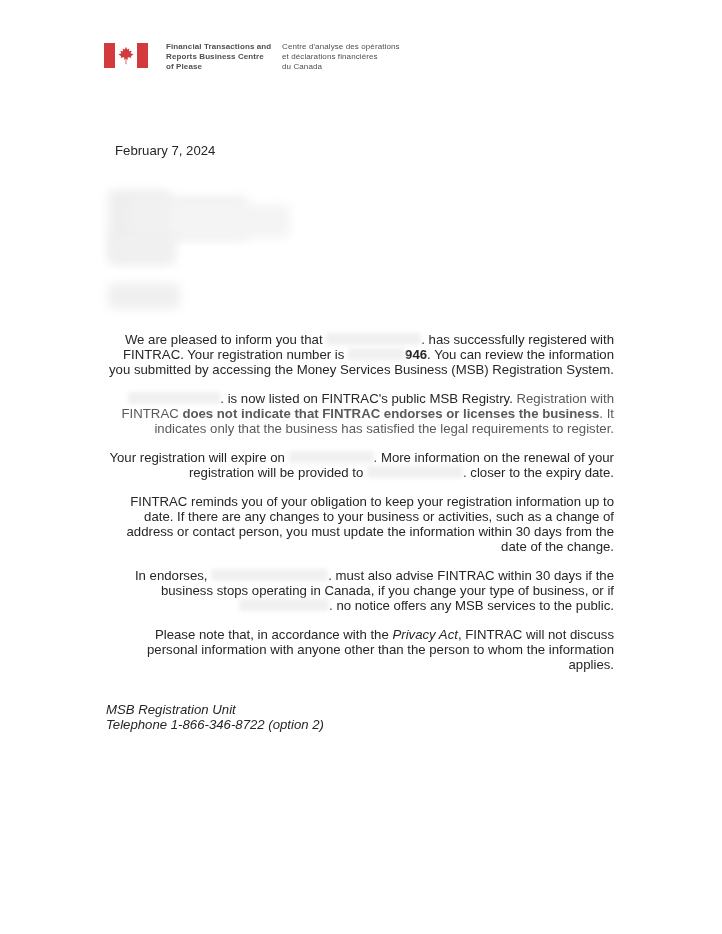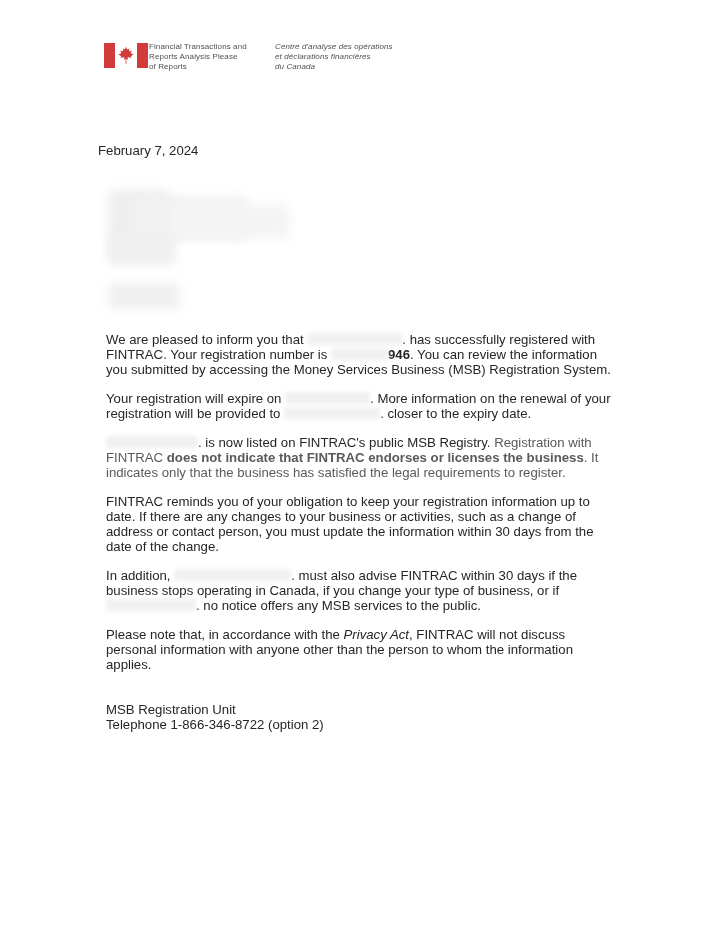--- a/index.html
+++ b/index.html
@@ -7,64 +7,64 @@
   html,body { width:722px; height:934px; background:#ffffff; overflow:hidden; }
   body { font-family:"Liberation Sans","DejaVu Sans",sans-serif; color:var(--ink); position:relative; }
 
   
   .gov-header { position:absolute; left:104px; top:42px; display:flex; align-items:flex-start; }
   .flag { position:relative; width:44px; height:25px; margin-top:1px; flex:0 0 auto; }
   .flag .bar { position:absolute; top:0; width:11px; height:25px; background:var(--flag-red); }
   .flag .bar.left { left:0; } .flag .bar.right { right:0; }
   .flag svg { position:absolute; left:12px; top:1px; width:20px; height:23px; fill:var(--flag-red); }
   .org-block { font-size:8px; line-height:10px; color:var(--hdr-ink); letter-spacing:.1px; }
-  .org-en { margin-left:1px; width:116px; }
-  .org-fr { margin-left:10px; width:140px;font-style:italic; }
+  .org-en { margin-left:18px; width:116px;font-weight:bold; }
+  .org-fr { width:140px; }
   .org-block span { display:block; }
 
   
-  .date { position:absolute; left:98px; top:143px; font-size:13.2px; line-height:15px; }
+  .date { position:absolute; left:115px; top:143px; font-size:13.2px; line-height:15px; }
 
   
   .blob { position:absolute; background:#eeeeee; filter:blur(5px); border-radius:6px; }
   .blob.lite { background:#f4f4f4; }
   .blob-a1 { left:108px; top:190px; width:62px;  height:72px; }
   .blob-a2 { left:128px; top:196px; width:120px; height:44px; background:#f1f1f1; }
   .blob-a3 { left:170px; top:204px; width:120px; height:34px; }
   .blob-a4 { left:110px; top:236px; width:66px;  height:28px; background:#f0f0f0; }
   .blob-b  { left:108px; top:283px; width:72px;  height:26px; background:#f0f0f0; }
 
   
   .letter-body { position:absolute; left:106px; top:332px; width:508px; font-size:13.2px; line-height:15px; }
-  .para { margin:0 0 14px 0; }
+  .para { margin:0 0 14px 0;text-align:right; }
   .para .b { font-weight:bold; }
   .para .i { font-style:italic; }
   .para .gray { color:var(--gray-ink); }
   .redact-inline { display:inline-block; height:12px; background:#f0f0f0; filter:blur(2px); border-radius:2px; vertical-align:-1px; }
   .para.pre-sig { margin-bottom:30px; }
 
-  .signature { font-size:13.2px; line-height:15px; }
+  .signature { font-size:13.2px; line-height:15px;font-style:italic; }
   .signature div { display:block; }
 </style>
 </head>
 <body>
 
 <div class="gov-header">
   <div class="flag">
     <div class="bar left"></div>
     <div class="bar right"></div>
     <svg viewBox="0 0 24 24" aria-hidden="true">
       <path d="M12 1.5 l1.4 3.4 2.6-1.3 -.6 3.4 3.4-.7 -1.3 2.9 3.6 1.4 -3.3 2.2 .8 1.8 -4.6-.5 .3 3.3 L12 15.5 l-2.3 1.9 .3-3.3 -4.6.5 .8-1.8 -3.3-2.2 3.6-1.4 -1.3-2.9 3.4.7 -.6-3.4 2.6 1.3 z"></path>
       <path d="M11.55 14.5 h.9 v8 h-.9 z"></path>
     </svg>
   </div>
   <div class="org-block org-en">
     <span>Financial Transactions and</span>
-    <span>Reports Analysis Please</span>
-    <span>of Reports</span>
+    <span>Reports Business Centre</span>
+    <span>of Please</span>
   </div>
   <div class="org-block org-fr">
     <span>Centre d'analyse des opérations</span>
     <span>et déclarations financières</span>
     <span>du Canada</span>
   </div>
 </div>
 
 <div class="date">February 7, 2024</div>
 
@@ -72,22 +72,22 @@
   <div class="blob blob-a1"></div>
   <div class="blob blob-a2"></div>
   <div class="blob blob-a3 lite"></div>
   <div class="blob blob-a4"></div>
 </div>
 
 <div class="blob blob-b"></div>
 
 <div class="letter-body">
     <p class="para"><span>We are pleased to inform you that </span><span class="redact-inline" style="width: 95px;"></span><span>. has successfully registered with FINTRAC. Your registration number is </span><span class="redact-inline" style="width: 57px;"></span><span class="b">946</span><span>. You can review the information you submitted by accessing the Money Services Business (MSB) Registration System.</span></p>
+    <p class="para"><span class="redact-inline" style="width: 92px;"></span><span>. is now listed on FINTRAC's public MSB Registry. </span><span class="gray">Registration with FINTRAC </span><span class="b gray">does not indicate that FINTRAC endorses or licenses the business</span><span class="gray">. It indicates only that the business has satisfied the legal requirements to register.</span></p>
     <p class="para"><span>Your registration will expire on </span><span class="redact-inline" style="width: 85px;"></span><span>. More information on the renewal of your registration will be provided to </span><span class="redact-inline" style="width: 96px;"></span><span>. closer to the expiry date.</span></p>
-    <p class="para"><span class="redact-inline" style="width: 92px;"></span><span>. is now listed on FINTRAC's public MSB Registry. </span><span class="gray">Registration with FINTRAC </span><span class="b gray">does not indicate that FINTRAC endorses or licenses the business</span><span class="gray">. It indicates only that the business has satisfied the legal requirements to register.</span></p>
     <p class="para"><span>FINTRAC reminds you of your obligation to keep your registration information up to date. If there are any changes to your business or activities, such as a change of address or contact person, you must update the information within 30 days from the date of the change.</span></p>
-    <p class="para"><span>In addition, </span><span class="redact-inline" style="width: 117px;"></span><span>. must also advise FINTRAC within 30 days if the business stops operating in Canada, if you change your type of business, or if </span><span class="redact-inline" style="width: 90px;"></span><span>. no notice offers any MSB services to the public.</span></p>
+    <p class="para"><span>In endorses, </span><span class="redact-inline" style="width: 117px;"></span><span>. must also advise FINTRAC within 30 days if the business stops operating in Canada, if you change your type of business, or if </span><span class="redact-inline" style="width: 90px;"></span><span>. no notice offers any MSB services to the public.</span></p>
     <p class="para pre-sig"><span>Please note that, in accordance with the </span><span class="i">Privacy Act</span><span>, FINTRAC will not discuss personal information with anyone other than the person to whom the information applies.</span></p>
     <div class="signature">
       <div>MSB Registration Unit</div>
       <div>Telephone 1-866-346-8722 (option 2)</div>
     </div>
   </div>
 
 </body></html>

